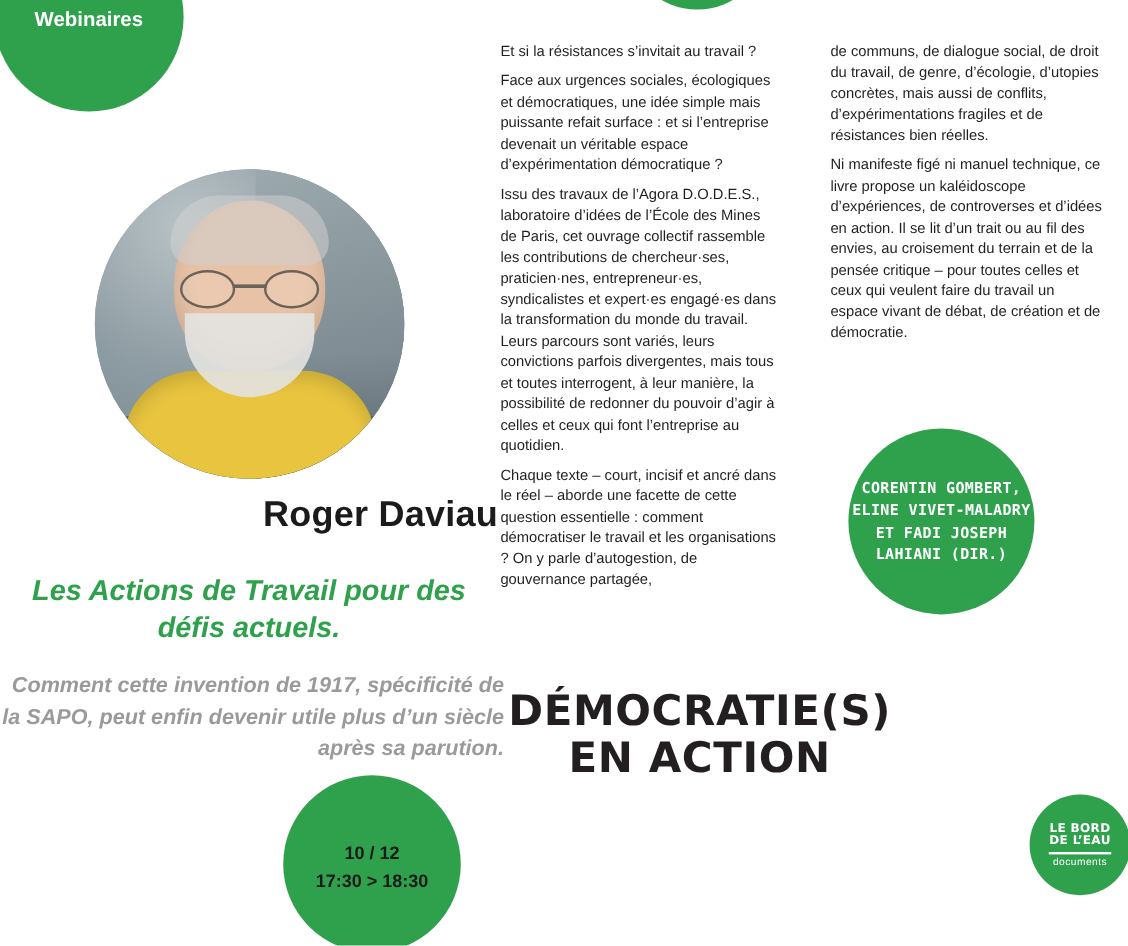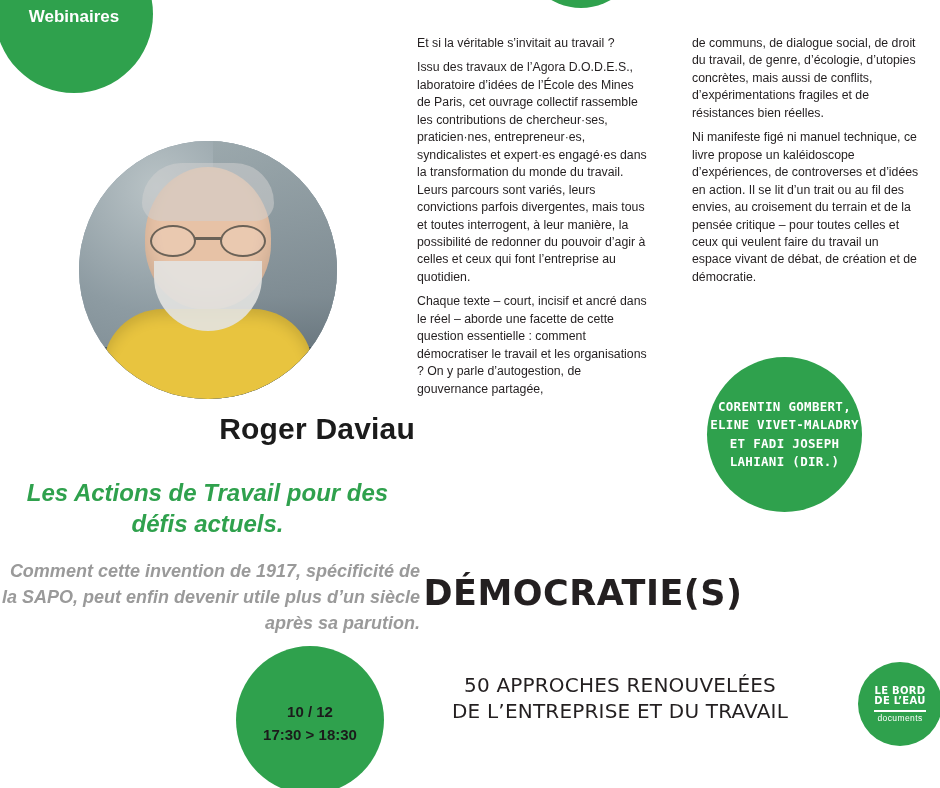--- a/index.html
+++ b/index.html
@@ -318,42 +318,40 @@
   <div id="talk-subtitle">Comment cette invention de 1917, spécificité de la SAPO, peut enfin devenir utile plus d’un siècle après sa parution.</div>
 
   <div class="circle" id="circle-schedule">
     <div>
       <div>10 / 12</div>
       <div>17:30 &gt; 18:30</div>
     </div>
   </div>
 
   <div class="book-col" id="book-col-1">
-    <p>Et si la véritable s’invitait au travail ?</p>
+    <p>Et si la résistances s’invitait au travail ?</p>
+    <p>Face aux urgences sociales, écologiques et démocratiques, une idée simple mais puissante refait surface : et si l’entreprise devenait un véritable espace d’expérimentation démocratique ?</p>
     <p>Issu des travaux de l’Agora D.O.D.E.S., laboratoire d’idées de l’École des Mines de Paris, cet ouvrage collectif rassemble les contributions de chercheur·ses, praticien·nes, entrepreneur·es, syndicalistes et expert·es engagé·es dans la transformation du monde du travail. Leurs parcours sont variés, leurs convictions parfois divergentes, mais tous et toutes interrogent, à leur manière, la possibilité de redonner du pouvoir d’agir à celles et ceux qui font l’entreprise au quotidien.</p>
     <p>Chaque texte – court, incisif et ancré dans le réel – aborde une facette de cette question essentielle : comment démocratiser le travail et les organisations ? On y parle d’autogestion, de gouvernance partagée,</p>
   </div>
 
   <div class="book-col" id="book-col-2">
     <p>de communs, de dialogue social, de droit du travail, de genre, d’écologie, d’utopies concrètes, mais aussi de conflits, d’expérimentations fragiles et de résistances bien réelles.</p>
     <p>Ni manifeste figé ni manuel technique, ce livre propose un kaléidoscope d’expériences, de controverses et d’idées en action. Il se lit d’un trait ou au fil des envies, au croisement du terrain et de la pensée critique – pour toutes celles et ceux qui veulent faire du travail un espace vivant de débat, de création et de démocratie.</p>
   </div>
 
   <div class="circle" id="circle-authors">
     <span>CORENTIN GOMBERT, ELINE VIVET-MALADRY ET FADI JOSEPH LAHIANI (DIR.)</span>
   </div>
 
   <div id="book-title">
     <div>DÉMOCRATIE(S)</div>
-  </div>
-
-  <div id="book-subtitle">
-    <div>50 APPROCHES RENOUVELÉES</div>
-    <div>DE L’ENTREPRISE ET DU TRAVAIL</div>
-  </div>
+    <div>EN ACTION</div>
+  </div>
+
 
   <div class="circle" id="circle-logo">
     <div class="logo-inner">
       <div class="logo-line">LE BORD</div>
       <div class="logo-line">DE L’EAU</div>
       <div class="logo-rule"></div>
       <div class="logo-doc">documents</div>
     </div>
   </div>
 

